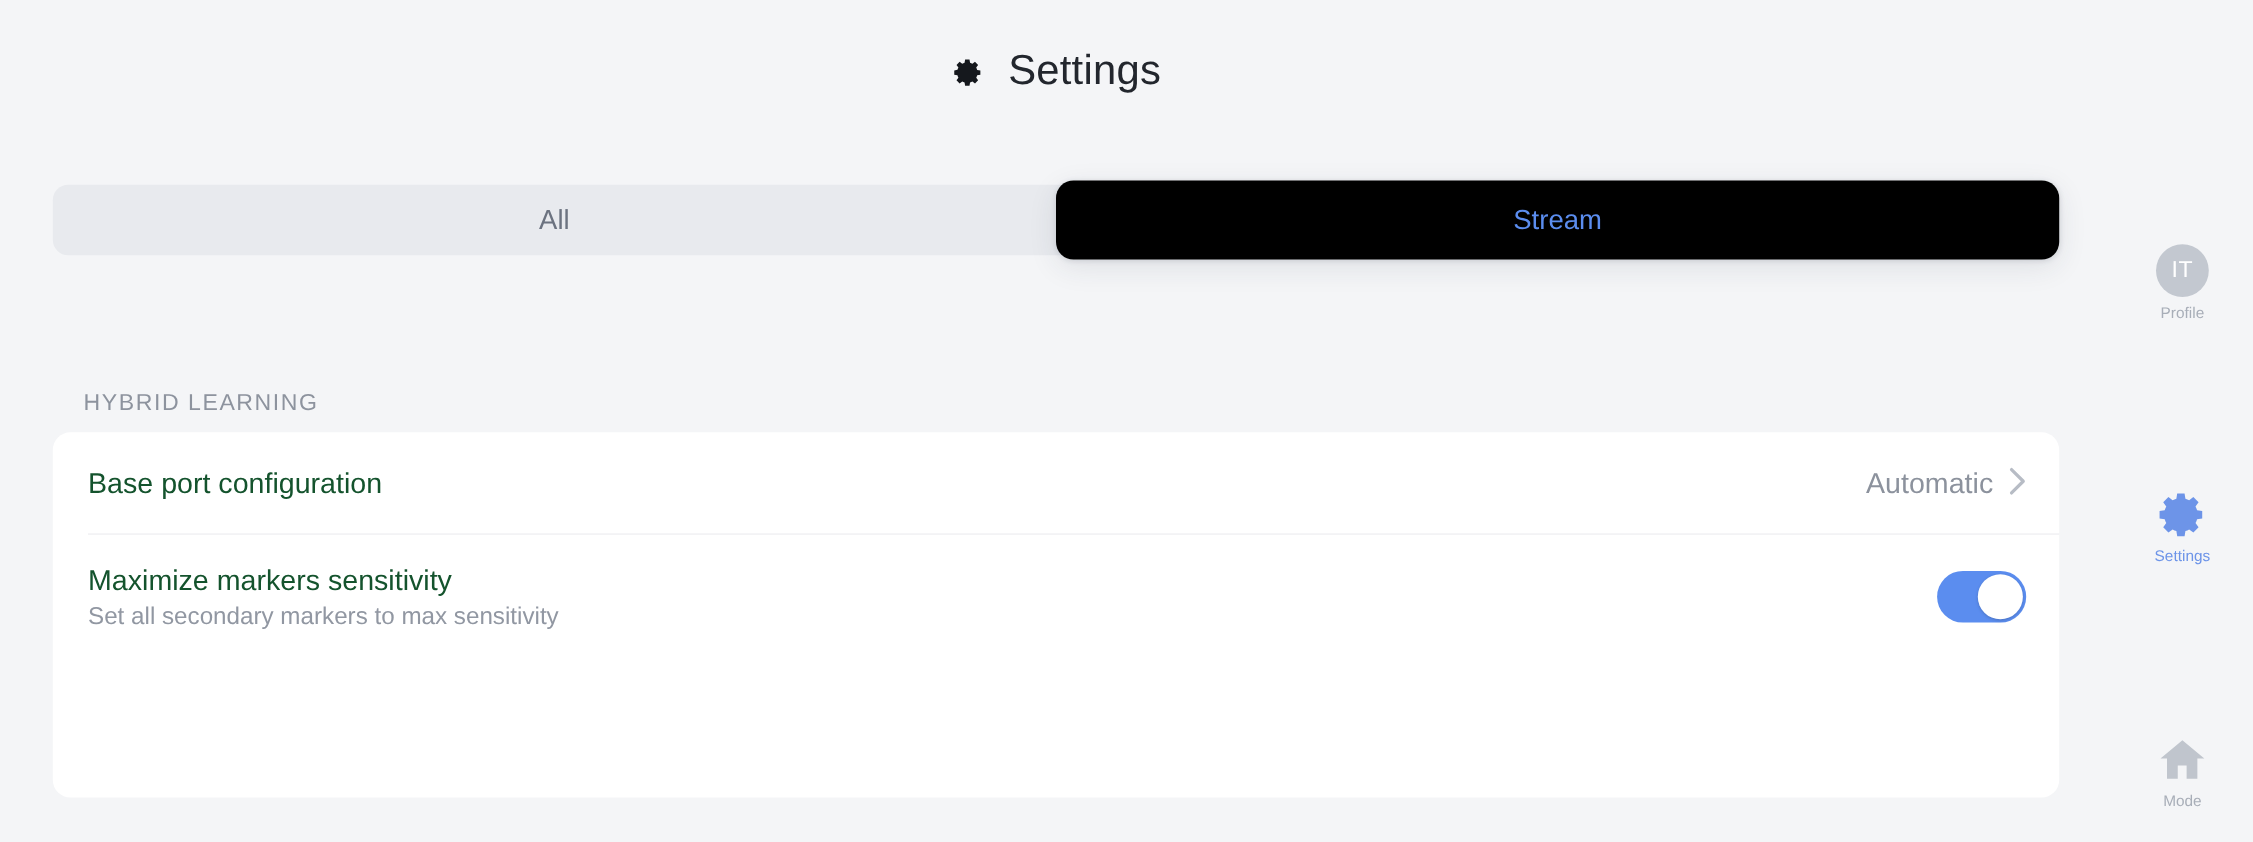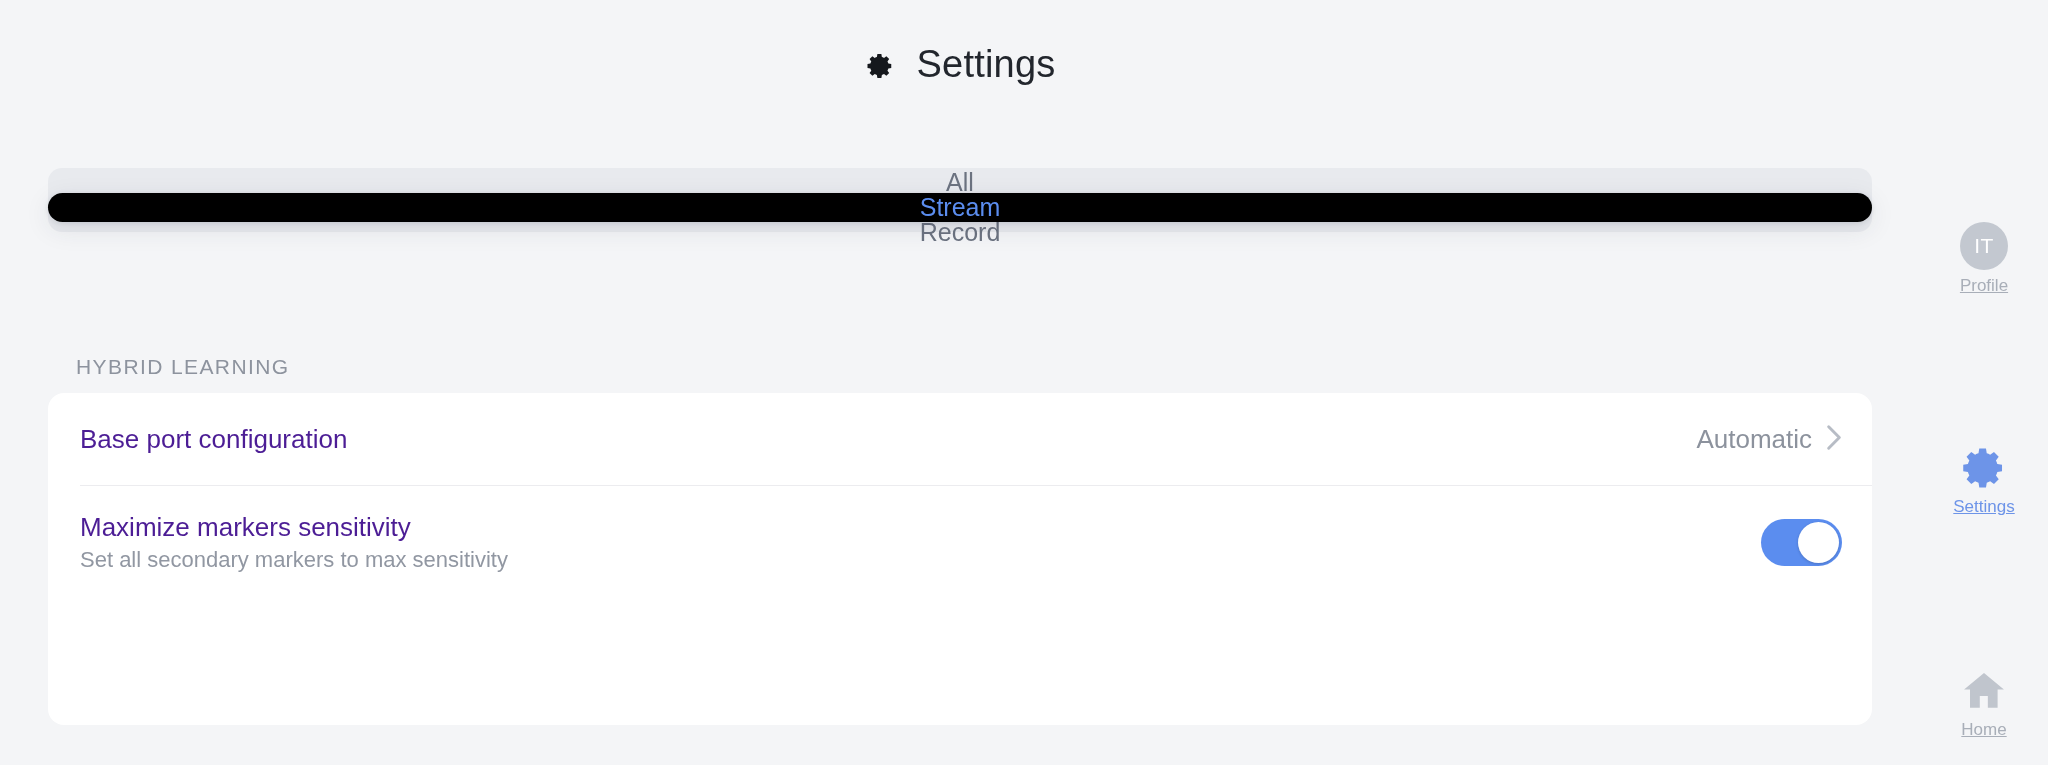--- a/index.html
+++ b/index.html
@@ -48,21 +48,20 @@
     position: absolute;
     left: 48px;
     top: 168px;
     width: 1824px;
     height: 64px;
     background: #e8eaee;
     border-radius: 14px;
     display: flex;
     align-items: stretch;
     padding: 0;
-    flex-direction: column;
   }
   .seg-item {
     flex: 1 1 0;
     display: flex;
     align-items: center;
     justify-content: center;
     font-size: 25px;
     color: #6c7380;
     border-radius: 14px;
     position: relative;
@@ -120,21 +119,21 @@
 
   .row-main {
     display: flex;
     flex-direction: column;
     gap: 7px;
     flex: 1 1 auto;
     min-width: 0;
   }
   .row-title {
     font-size: 26px;
-    color: #4c1d95;
+    color: #14532d;
     line-height: 1.1;
   }
   .row-subtitle {
     font-size: 22px;
     color: #9197a2;
     line-height: 1.1;
   }
 
   .row-right {
     display: flex;
@@ -191,24 +190,23 @@
     flex-direction: column;
     align-items: center;
     gap: 7px;
     cursor: pointer;
   }
   .rail-item-profile { top: 222px; }
   .rail-item-settings { top: 445px; }
   .rail-item-home { top: 668px; }
 
   .rail-label {
-    font-size: 17px;
+    font-size: 14px;
     color: #a8aeb8;
     line-height: 1;
-    text-decoration: underline;
   }
   .rail-item.active .rail-label { color: #6d94e8; }
 
   .avatar {
     width: 48px;
     height: 48px;
     border-radius: 50%;
     background: #c3c8d0;
     color: #ffffff;
     display: flex;
@@ -230,21 +228,20 @@
       <path d="M12 8.6a3.4 3.4 0 1 0 0 6.8 3.4 3.4 0 0 0 0-6.8zm0 5a1.6 1.6 0 1 1 0-3.2 1.6 1.6 0 0 1 0 3.2z"></path>
       <path d="M21 13.6v-3.2l-2.33-.38a6.9 6.9 0 0 0-.7-1.7l1.38-1.9-2.26-2.26-1.9 1.38a6.9 6.9 0 0 0-1.7-.7L13.1 2.4H9.9L9.5 4.82a6.9 6.9 0 0 0-1.7.7L5.9 4.14 3.64 6.4l1.38 1.9a6.9 6.9 0 0 0-.7 1.7L2 10.4v3.2l2.32.4a6.9 6.9 0 0 0 .7 1.7l-1.38 1.9 2.26 2.26 1.9-1.38a6.9 6.9 0 0 0 1.7.7l.4 2.42h3.2l.4-2.42a6.9 6.9 0 0 0 1.7-.7l1.9 1.38 2.26-2.26-1.38-1.9a6.9 6.9 0 0 0 .7-1.7L21 13.6z"></path>
     </svg>
   </span>
   <span class="title-text">Settings</span>
 </div>
 
 <div class="segmented">
   <div class="seg-item">All</div>
   <div class="seg-item active">Stream</div>
-  <div class="seg-item">Record</div>
 </div>
 
 <div class="section-header">HYBRID LEARNING</div>
 
 <div class="card">
 
   <div class="row row-divider">
     <div class="row-main">
       <span class="row-title">Base port configuration</span>
     </div>
@@ -291,16 +288,16 @@
     </span>
     <span class="rail-label">Settings</span>
   </div>
 
   <div class="rail-item rail-item-home">
     <span class="rail-icon home">
       <svg viewBox="0 0 24 24" width="46" height="46" fill="currentColor" aria-hidden="true">
         <path d="M12 2.6 1.6 11.2h3.1v9.6h5.1v-6.2h4.2v6.2h5.1v-9.6h3.3L12 2.6z"></path>
       </svg>
     </span>
-    <span class="rail-label">Home</span>
+    <span class="rail-label">Mode</span>
   </div>
 
 </div>
 
 </body></html>

